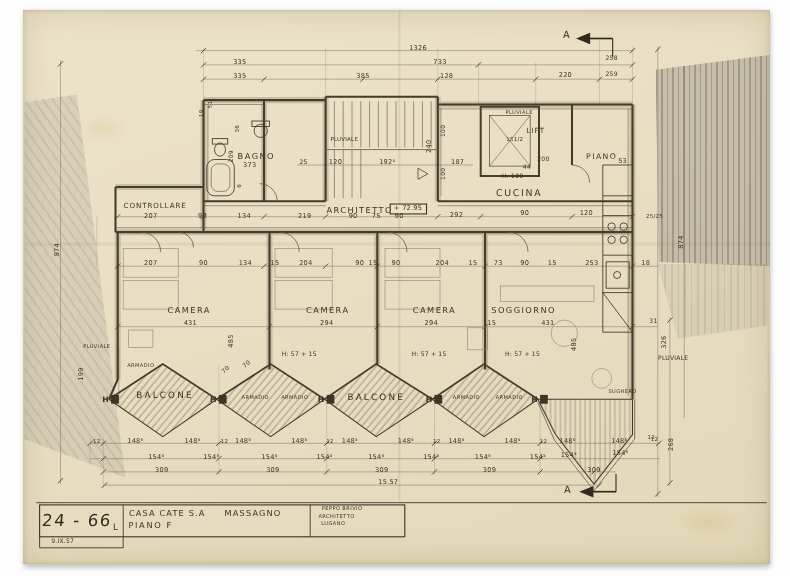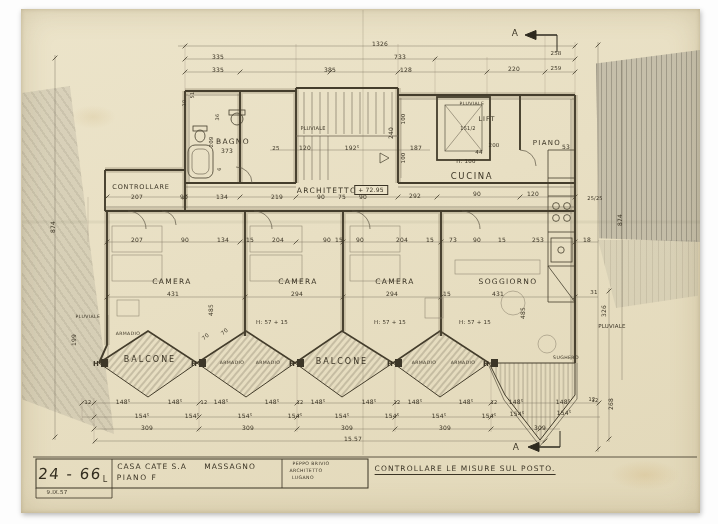--- a/index.html
+++ b/index.html
@@ -232,21 +232,21 @@
   <span class="L" style="left:487px;top:119px;font-size:6.5px;letter-spacing:1px">LIFT</span>
   <span class="L t5" style="left:468px;top:128px">151/2</span>
   <span class="L r" style="left:547px;top:143px;font-size:7px">PIANO</span>
   <span class="L t5" style="left:313px;top:128px">PLUVIALE</span>
   <span class="L t45" style="left:472px;top:104px">PLUVIALE</span>
   <span class="L t55" style="left:612px;top:327px">PLUVIALE</span>
   <span class="L t45" style="left:88px;top:317px">PLUVIALE</span>
   <span class="L r" style="left:172px;top:282px">CAMERA</span>
   <span class="L r" style="left:298px;top:282px">CAMERA</span>
   <span class="L r" style="left:395px;top:282px">CAMERA</span>
-  <span class="L r" style="left:508px;top:282px">SOGGIORNO</span>
+  <span class="L r" style="left:476px;top:282px">SOGGIORNO</span>
   <span class="L" style="left:173px;top:294px">431</span>
   <span class="L" style="left:297px;top:294px">294</span>
   <span class="L" style="left:392px;top:294px">294</span>
   <span class="L" style="left:447px;top:294px">15</span>
   <span class="L" style="left:498px;top:294px">431</span>
   <span class="L r" style="left:150px;top:360px;font-size:8px;letter-spacing:2px">BALCONE</span>
   <span class="L r" style="left:342px;top:362px;font-size:8px;letter-spacing:2px">BALCONE</span>
   <span class="L t45" style="left:128px;top:334px">ARMADIO</span>
   <span class="L t45" style="left:232px;top:363px">ARMADIO</span>
   <span class="L t45" style="left:268px;top:363px">ARMADIO</span>
@@ -370,15 +370,14 @@
 
   <span class="L numbig" style="left:70px;top:474px">24 - 66</span>
   <span class="L" style="left:105px;top:480px;font-size:8px">L</span>
   <span class="L t55" style="left:57px;top:493px">9.IX.57</span>
   <span class="L" style="left:152px;top:467px;font-size:7.5px;letter-spacing:1px">CASA CATE S.A</span>
   <span class="L" style="left:230px;top:467px;font-size:7.5px;letter-spacing:1px">MASSAGNO</span>
   <span class="L" style="left:137px;top:478px;font-size:7.5px;letter-spacing:1.5px">PIANO F</span>
   <span class="L t45" style="left:311px;top:464px">PEPPO BRIVIO</span>
   <span class="L t45" style="left:306px;top:471px">ARCHITETTO</span>
   <span class="L t45" style="left:303px;top:478px">LUGANO</span>
-  <span class="L note" style="left:465px;top:470px">CONTROLLARE LE MISURE SUL POSTO.</span>
 
 </div>
 
 </body></html>

